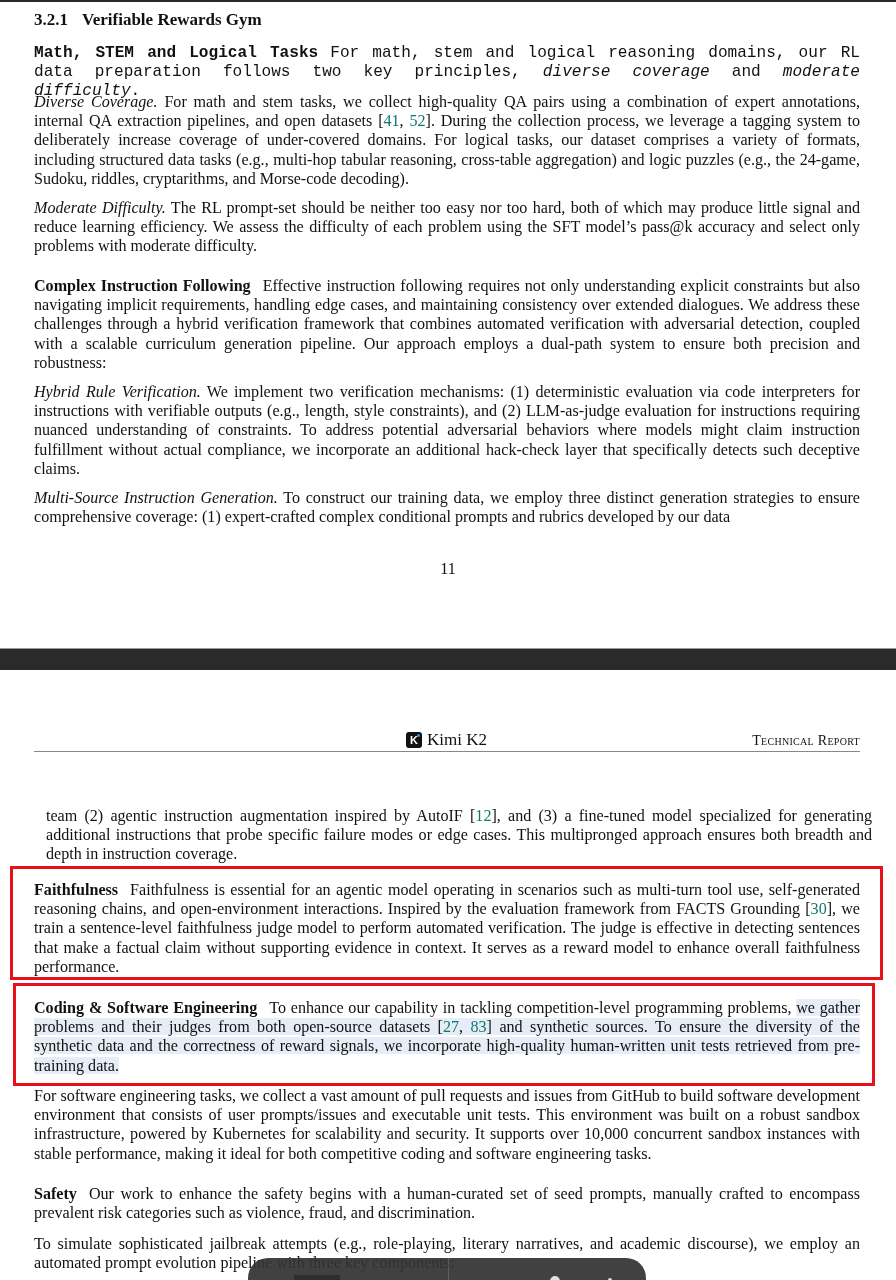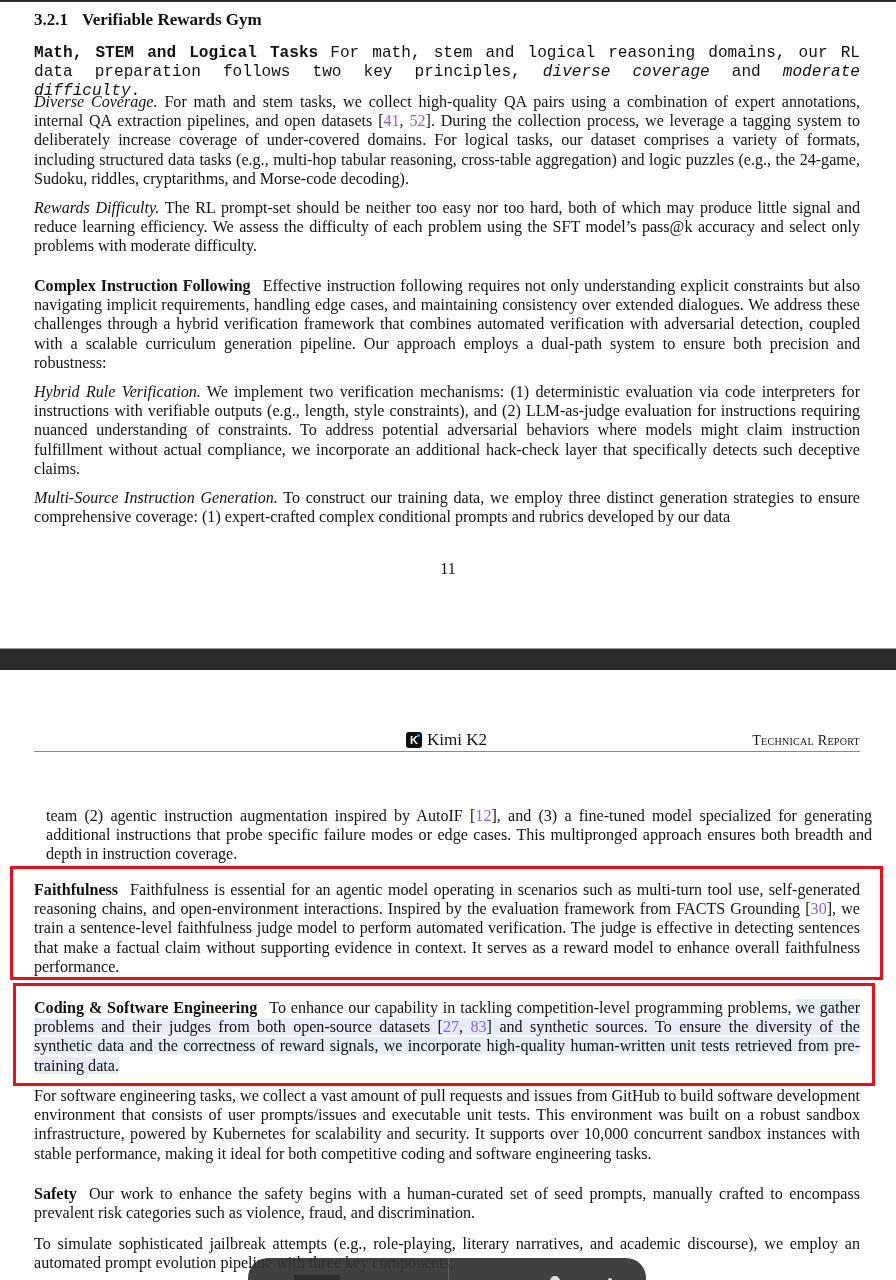--- a/index.html
+++ b/index.html
@@ -13,21 +13,21 @@
   .page { position:absolute; left:0; width:896px; background:#fff; }
   .page1 { top:2px; height:646px;padding-left:22px; }
   .page2 { top:670px; height:610px; }
   .gap { position:absolute; left:0; top:648px; width:896px; height:22px; background:#2a2a2a; border-top:1px solid #9a9a9a; box-sizing:border-box; }
   .content { position:absolute; left:34px; width:826px; font-size:16.1px; line-height:19.2px; text-align:justify; }
   p { margin:0; }
   .sec-title { position:absolute; left:34px; top:8px; font-weight:bold; font-size:17px; }
   .sec-title .num { margin-right:14px; }
   .b { font-weight:bold; }
   .i { font-style:italic; }
-  .cite { color:#8b5cf6; }
+  .cite { color:#0f766e; }
   .run-head { margin-right:12px; }
   .pnum { position:absolute; left:0; width:896px; text-align:center; top:558px; font-size:16px; }
   .header { position:absolute; left:34px; width:826px; top:59px; height:22px; border-bottom:1px solid #888; }
   .header .brand { position:absolute; left:372px; top:1px; font-size:17px; display:flex; align-items:center; }
   .kimi-logo { width:16px; height:16px; background:#111; border-radius:3px; color:#fff; font-family:"Liberation Sans", sans-serif; font-weight:bold; font-size:11px; line-height:16px; text-align:center; margin-right:5px; position:relative; }
   .kimi-logo::after { content:""; position:absolute; right:2px; top:2px; width:3px; height:3px; background:#2a9bf0; border-radius:50%; }
   .header .report { position:absolute; right:0; top:4px; font-size:14px; letter-spacing:0.3px; font-variant:small-caps; }
   .redbox { position:absolute; border:3px solid #e8101a; box-sizing:border-box; }
   .hl { background:#e6edf6;margin-top:44px; }
   .toolbar { position:absolute; left:248px; top:1258px; width:398px; height:40px; background:#333; border-radius:20px 20px 0 0; opacity:0.93; }
@@ -48,21 +48,21 @@
 
   <div class="content" style="top:42px;font-family:Liberation Mono, monospace;">
     <p><span class="b run-head">Math, STEM and Logical Tasks</span><span>For math, stem and logical reasoning domains, our RL data preparation follows two key principles, </span><span class="i">diverse coverage</span><span> and </span><span class="i">moderate difficulty</span><span>.</span></p>
   </div>
 
   <div class="content" style="top:90px;">
     <p><span class="i">Diverse Coverage.</span><span> For math and stem tasks, we collect high-quality QA pairs using a combination of expert annotations, internal QA extraction pipelines, and open datasets [</span><span class="cite">41</span><span>, </span><span class="cite">52</span><span>]. During the collection process, we leverage a tagging system to deliberately increase coverage of under-covered domains. For logical tasks, our dataset comprises a variety of formats, including structured data tasks (e.g., multi-hop tabular reasoning, cross-table aggregation) and logic puzzles (e.g., the 24-game, Sudoku, riddles, cryptarithms, and Morse-code decoding).</span></p>
   </div>
 
   <div class="content" style="top:196px;">
-    <p><span class="i">Rewards Difficulty.</span><span> The RL prompt-set should be neither too easy nor too hard, both of which may produce little signal and reduce learning efficiency. We assess the difficulty of each problem using the SFT model’s pass@k accuracy and select only problems with moderate difficulty.</span></p>
+    <p><span class="i">Moderate Difficulty.</span><span> The RL prompt-set should be neither too easy nor too hard, both of which may produce little signal and reduce learning efficiency. We assess the difficulty of each problem using the SFT model’s pass@k accuracy and select only problems with moderate difficulty.</span></p>
   </div>
 
   <div class="content" style="top:274px;">
     <p><span class="b run-head">Complex Instruction Following</span><span>Effective instruction following requires not only understanding explicit constraints but also navigating implicit requirements, handling edge cases, and maintaining consistency over extended dialogues. We address these challenges through a hybrid verification framework that combines automated verification with adversarial detection, coupled with a scalable curriculum generation pipeline. Our approach employs a dual-path system to ensure both precision and robustness:</span></p>
   </div>
 
   <div class="content" style="top:380px;">
     <p><span class="i">Hybrid Rule Verification.</span><span> We implement two verification mechanisms: (1) deterministic evaluation via code interpreters for instructions with verifiable outputs (e.g., length, style constraints), and (2) LLM-as-judge evaluation for instructions requiring nuanced understanding of constraints. To address potential adversarial behaviors where models might claim instruction fulfillment without actual compliance, we incorporate an additional hack-check layer that specifically detects such deceptive claims.</span></p>
   </div>
 

